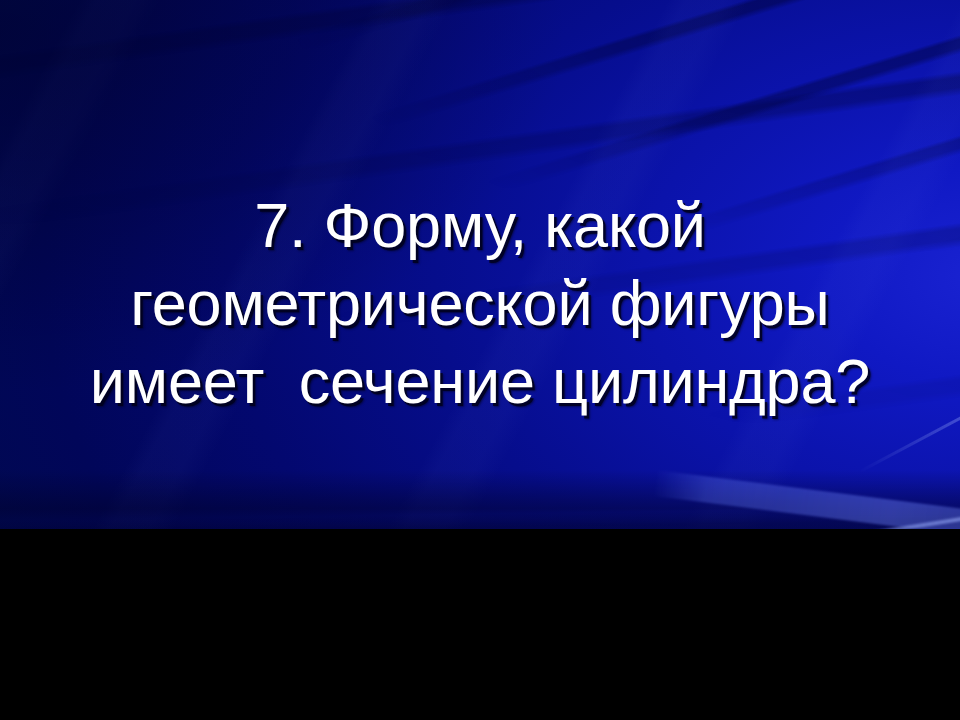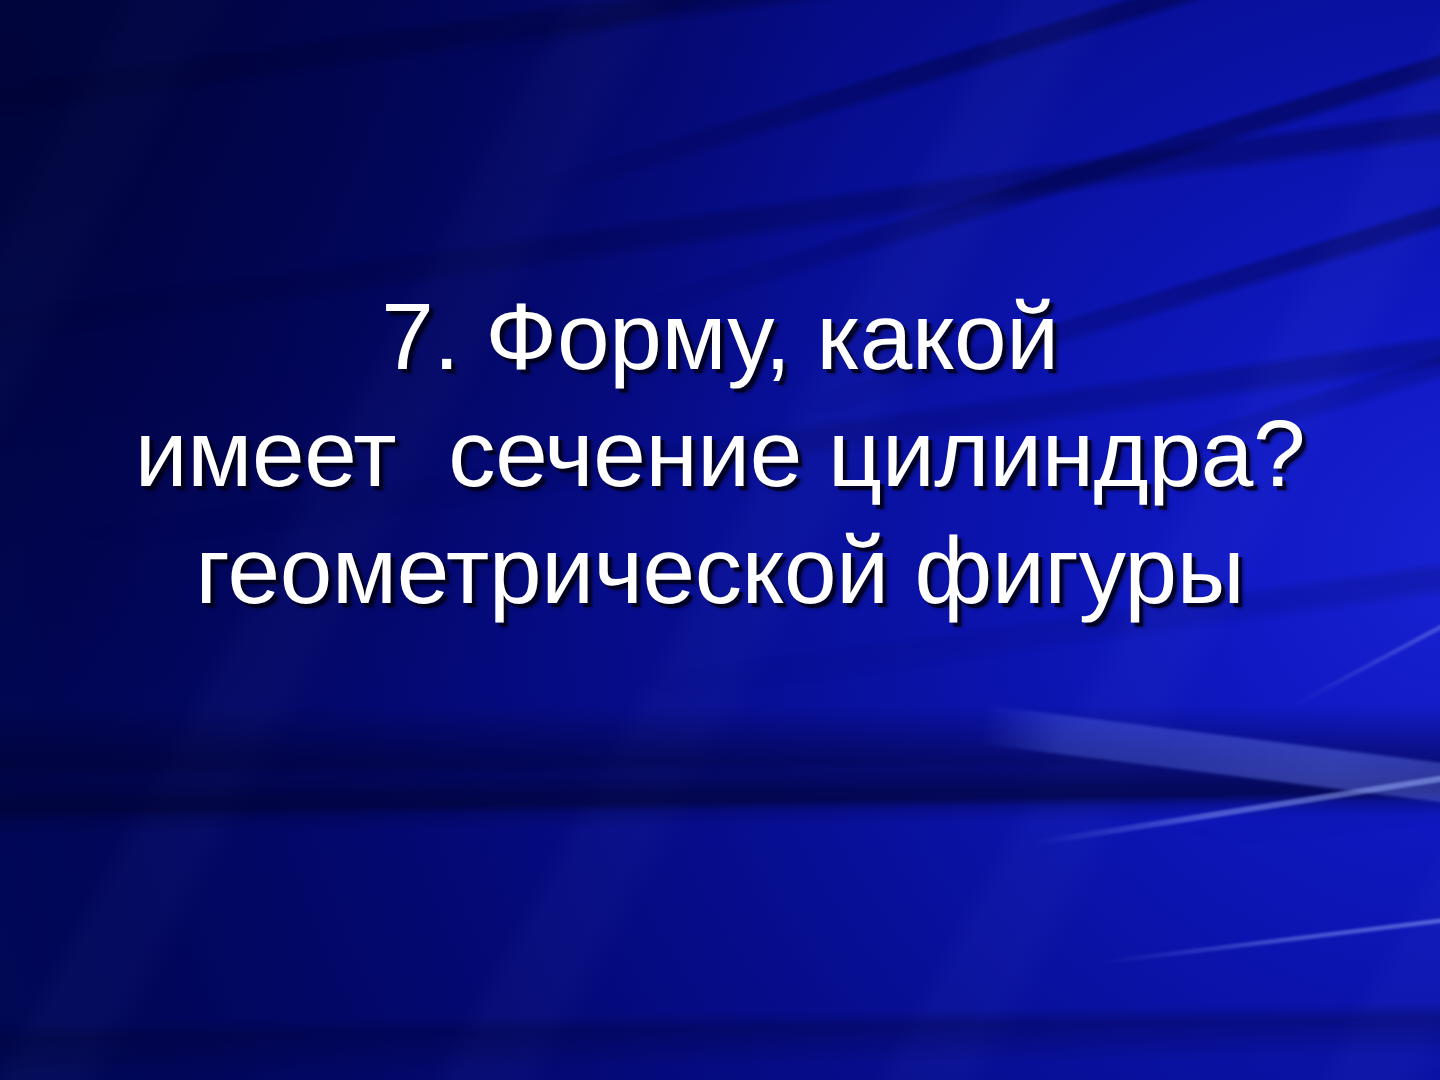--- a/index.html
+++ b/index.html
@@ -5,21 +5,21 @@
 <style>
   html, body {
     margin: 0;
     padding: 0;
     background: #000;
   }
 
   .slide {
     position: relative;
     width: 960px;
-    height: 720px;
+    height: 529px;
     overflow: hidden;
     font-family: "Liberation Sans", "DejaVu Sans", sans-serif;
     
     background:
       radial-gradient(120% 145% at 103% 52%,
         #1a23d2 0%,
         #1019c4 14%,
         #0b13ab 30%,
         #060d8c 48%,
         #03086f 66%,
@@ -220,17 +220,17 @@
   <div class="bg-layer bands-dark"></div>
   <div class="bg-layer band-mid"></div>
   <div class="beam-bright"></div>
   <div class="beam-thin-1"></div>
   <div class="beam-thin-2"></div>
   <div class="beam-thin-3"></div>
   <div class="bg-layer vignette"></div>
 
   <div class="title-block">
     <span class="title-line">7. Форму, какой</span>
+    <span class="title-line">геометрической фигуры</span>
     <span class="title-line">имеет  сечение цилиндра?</span>
-    <span class="title-line">геометрической фигуры</span>
   </div>
 
 </div>
 
 </body></html>

